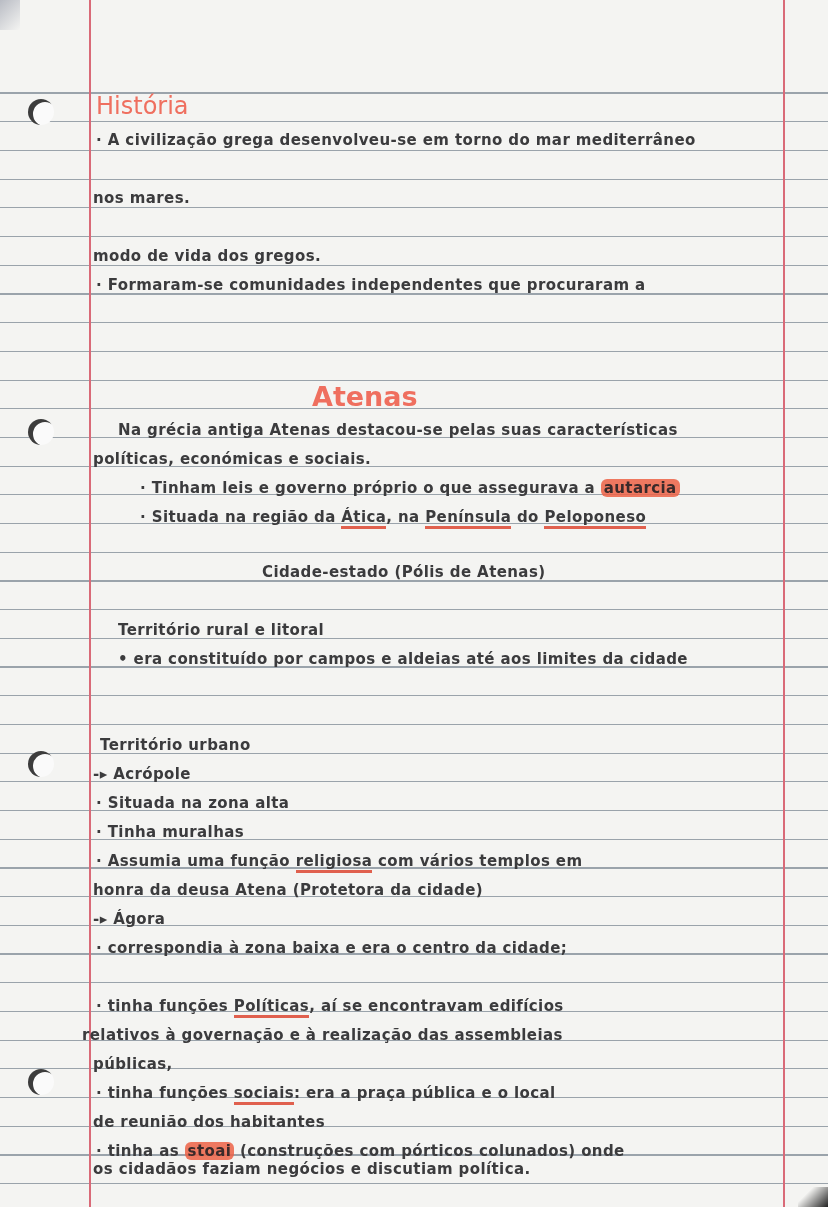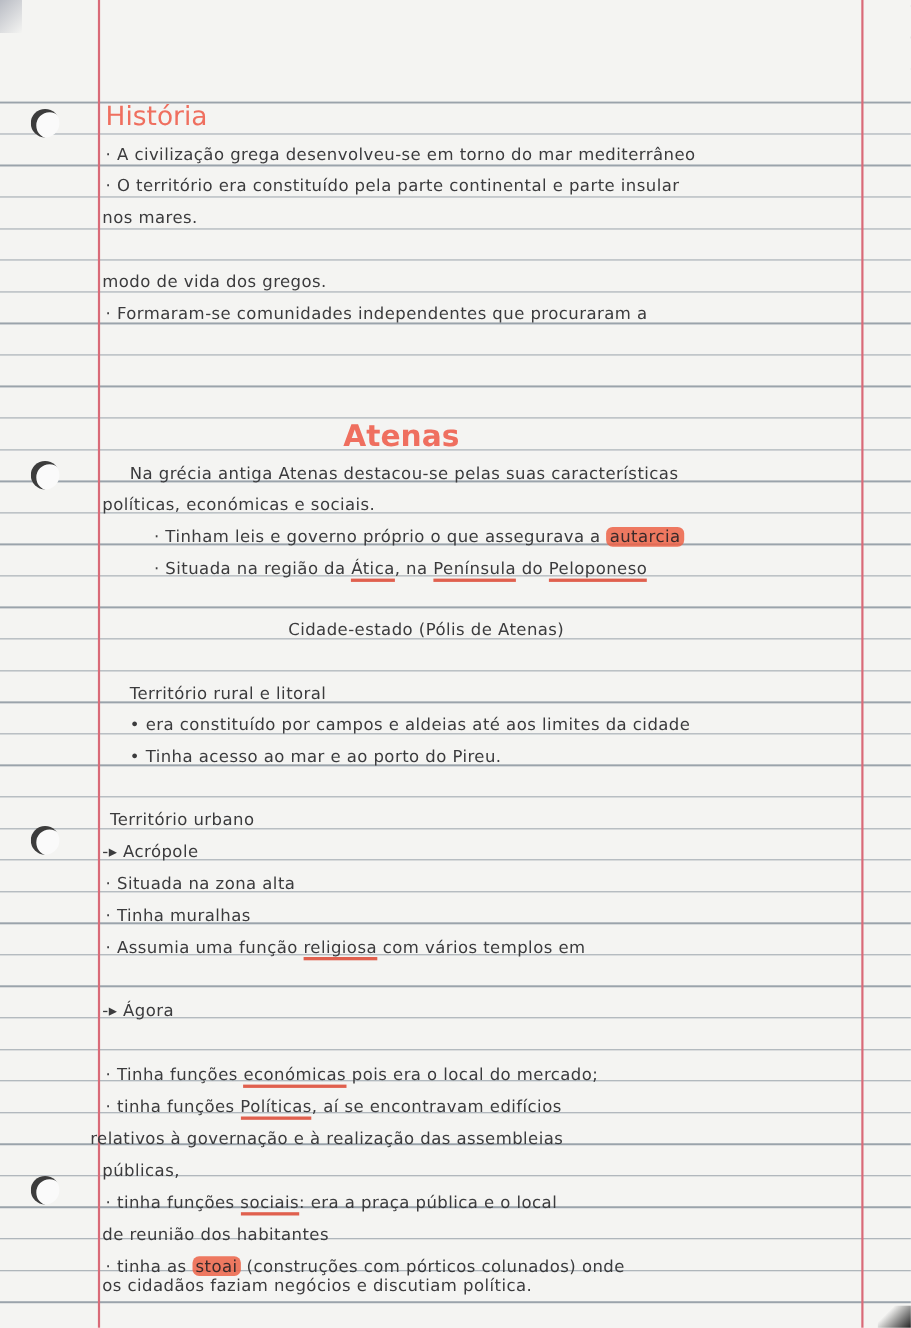--- a/index.html
+++ b/index.html
@@ -22,21 +22,21 @@
   .margin-left { position: absolute; left: 89px; top: 0; width: 1.6px; height: 1207px; background: #d96a78; }
   .margin-right { position: absolute; left: 783px; top: 0; width: 1.6px; height: 1207px; background: #d96a78; }
   .hole {
     position: absolute; left: 28px; width: 26px; height: 26px; border-radius: 50%;
     background: #fafafa;
     box-shadow: inset 4px 2px 0 1px #3c3c3c;
   }
   .line {
     position: absolute; left: 96px; white-space: nowrap;
     font-family: "DejaVu Sans", sans-serif;
-    font-size: 15px; color: #3b3b3d; font-weight: 400;
+    font-size: 15px; color: #3b3b3d; font-weight: 700;
     letter-spacing: 0.4px;
   }
   .title {
     position: absolute; font-family: "DejaVu Sans", sans-serif;
     color: #ef6f5f; white-space: nowrap;
   }
   .hl { background: rgba(236, 98, 70, 0.85); border-radius: 6px; padding: 0 3px; color: #3a2a2a; }
   .ul { border-bottom: 3px solid #e0604e; }
   .corner-shadow { position: absolute; left: 0; top: 0; width: 20px; height: 30px; background: linear-gradient(135deg, #b9bcc4, transparent); }
   .bottom-shadow { position: absolute; right: 0; bottom: 0; width: 30px; height: 20px; background: linear-gradient(-45deg, #222, transparent 70%); }
@@ -49,21 +49,20 @@
   <div class="margin-left"></div>
   <div class="margin-right"></div>
 
   <div class="hole" style="top:99px"></div>
   <div class="hole" style="top:419px"></div>
   <div class="hole" style="top:751px"></div>
   <div class="hole" style="top:1069px"></div>
 
   <div class="title" style="left:96px; top:92px; font-size:24px;">História</div>
   <div class="line" style="top:131px">· A civilização grega desenvolveu-se em torno do mar mediterrâneo</div>
-  <div class="line" style="top:160px">· O território era constituído pela parte continental e parte insular</div>
   <div class="line" style="top:189px; left:93px">nos mares.</div>
   <div class="line" style="top:247px; left:93px">modo de vida dos gregos.</div>
   <div class="line" style="top:276px">· Formaram-se comunidades independentes que procuraram a</div>
 
   <div class="title" style="left:312px; top:381px; font-size:27px; font-weight:bold;">Atenas</div>
   <div class="line" style="top:421px; left:118px">Na grécia antiga Atenas destacou-se pelas suas características</div>
   <div class="line" style="top:450px; left:93px">políticas, económicas e sociais.</div>
   <div class="line" style="top:479px; left:140px">
     <span>· Tinham leis e governo próprio o que assegurava a</span>
     <span class="hl">autarcia</span>
@@ -72,38 +71,34 @@
     <span>· Situada na região da</span>
     <span class="ul">Ática</span><span>, na</span>
     <span class="ul">Península</span>
     <span>do</span>
     <span class="ul">Peloponeso</span>
   </div>
   <div class="line" style="top:563px; left:262px">Cidade-estado (Pólis de Atenas)</div>
 
   <div class="line" style="top:621px; left:118px">Território rural e litoral</div>
   <div class="line" style="top:650px; left:118px">• era constituído por campos e aldeias até aos limites da cidade</div>
-  <div class="line" style="top:679px; left:118px">• Tinha acesso ao mar e ao porto do Pireu.</div>
 
   <div class="line" style="top:736px; left:100px">Território urbano</div>
   <div class="line" style="top:765px; left:93px">-▸ Acrópole</div>
   <div class="line" style="top:794px">· Situada na zona alta</div>
   <div class="line" style="top:823px">· Tinha muralhas</div>
   <div class="line" style="top:852px">
     <span>· Assumia uma função</span>
     <span class="ul">religiosa</span>
     <span>com vários templos em</span>
   </div>
+  <div class="line" style="top:881px; left:93px">honra da deusa Atena (Protetora da cidade)</div>
 
   <div class="line" style="top:910px; left:93px">-▸ Ágora</div>
-  <div class="line" style="top:968px">
-    <span>· Tinha funções</span>
-    <span class="ul">económicas</span>
-    <span>pois era o local do mercado;</span>
-  </div>
+  <div class="line" style="top:939px">· correspondia à zona baixa e era o centro da cidade;</div>
   <div class="line" style="top:997px">
     <span>· tinha funções</span>
     <span class="ul">Políticas</span><span>, aí se encontravam edifícios</span>
   </div>
   <div class="line" style="top:1026px; left:82px">relativos à governação e à realização das assembleias</div>
   <div class="line" style="top:1055px; left:93px">públicas,</div>
   <div class="line" style="top:1084px">
     <span>· tinha funções</span>
     <span class="ul">sociais</span><span>: era a praça pública e o local</span>
   </div>

